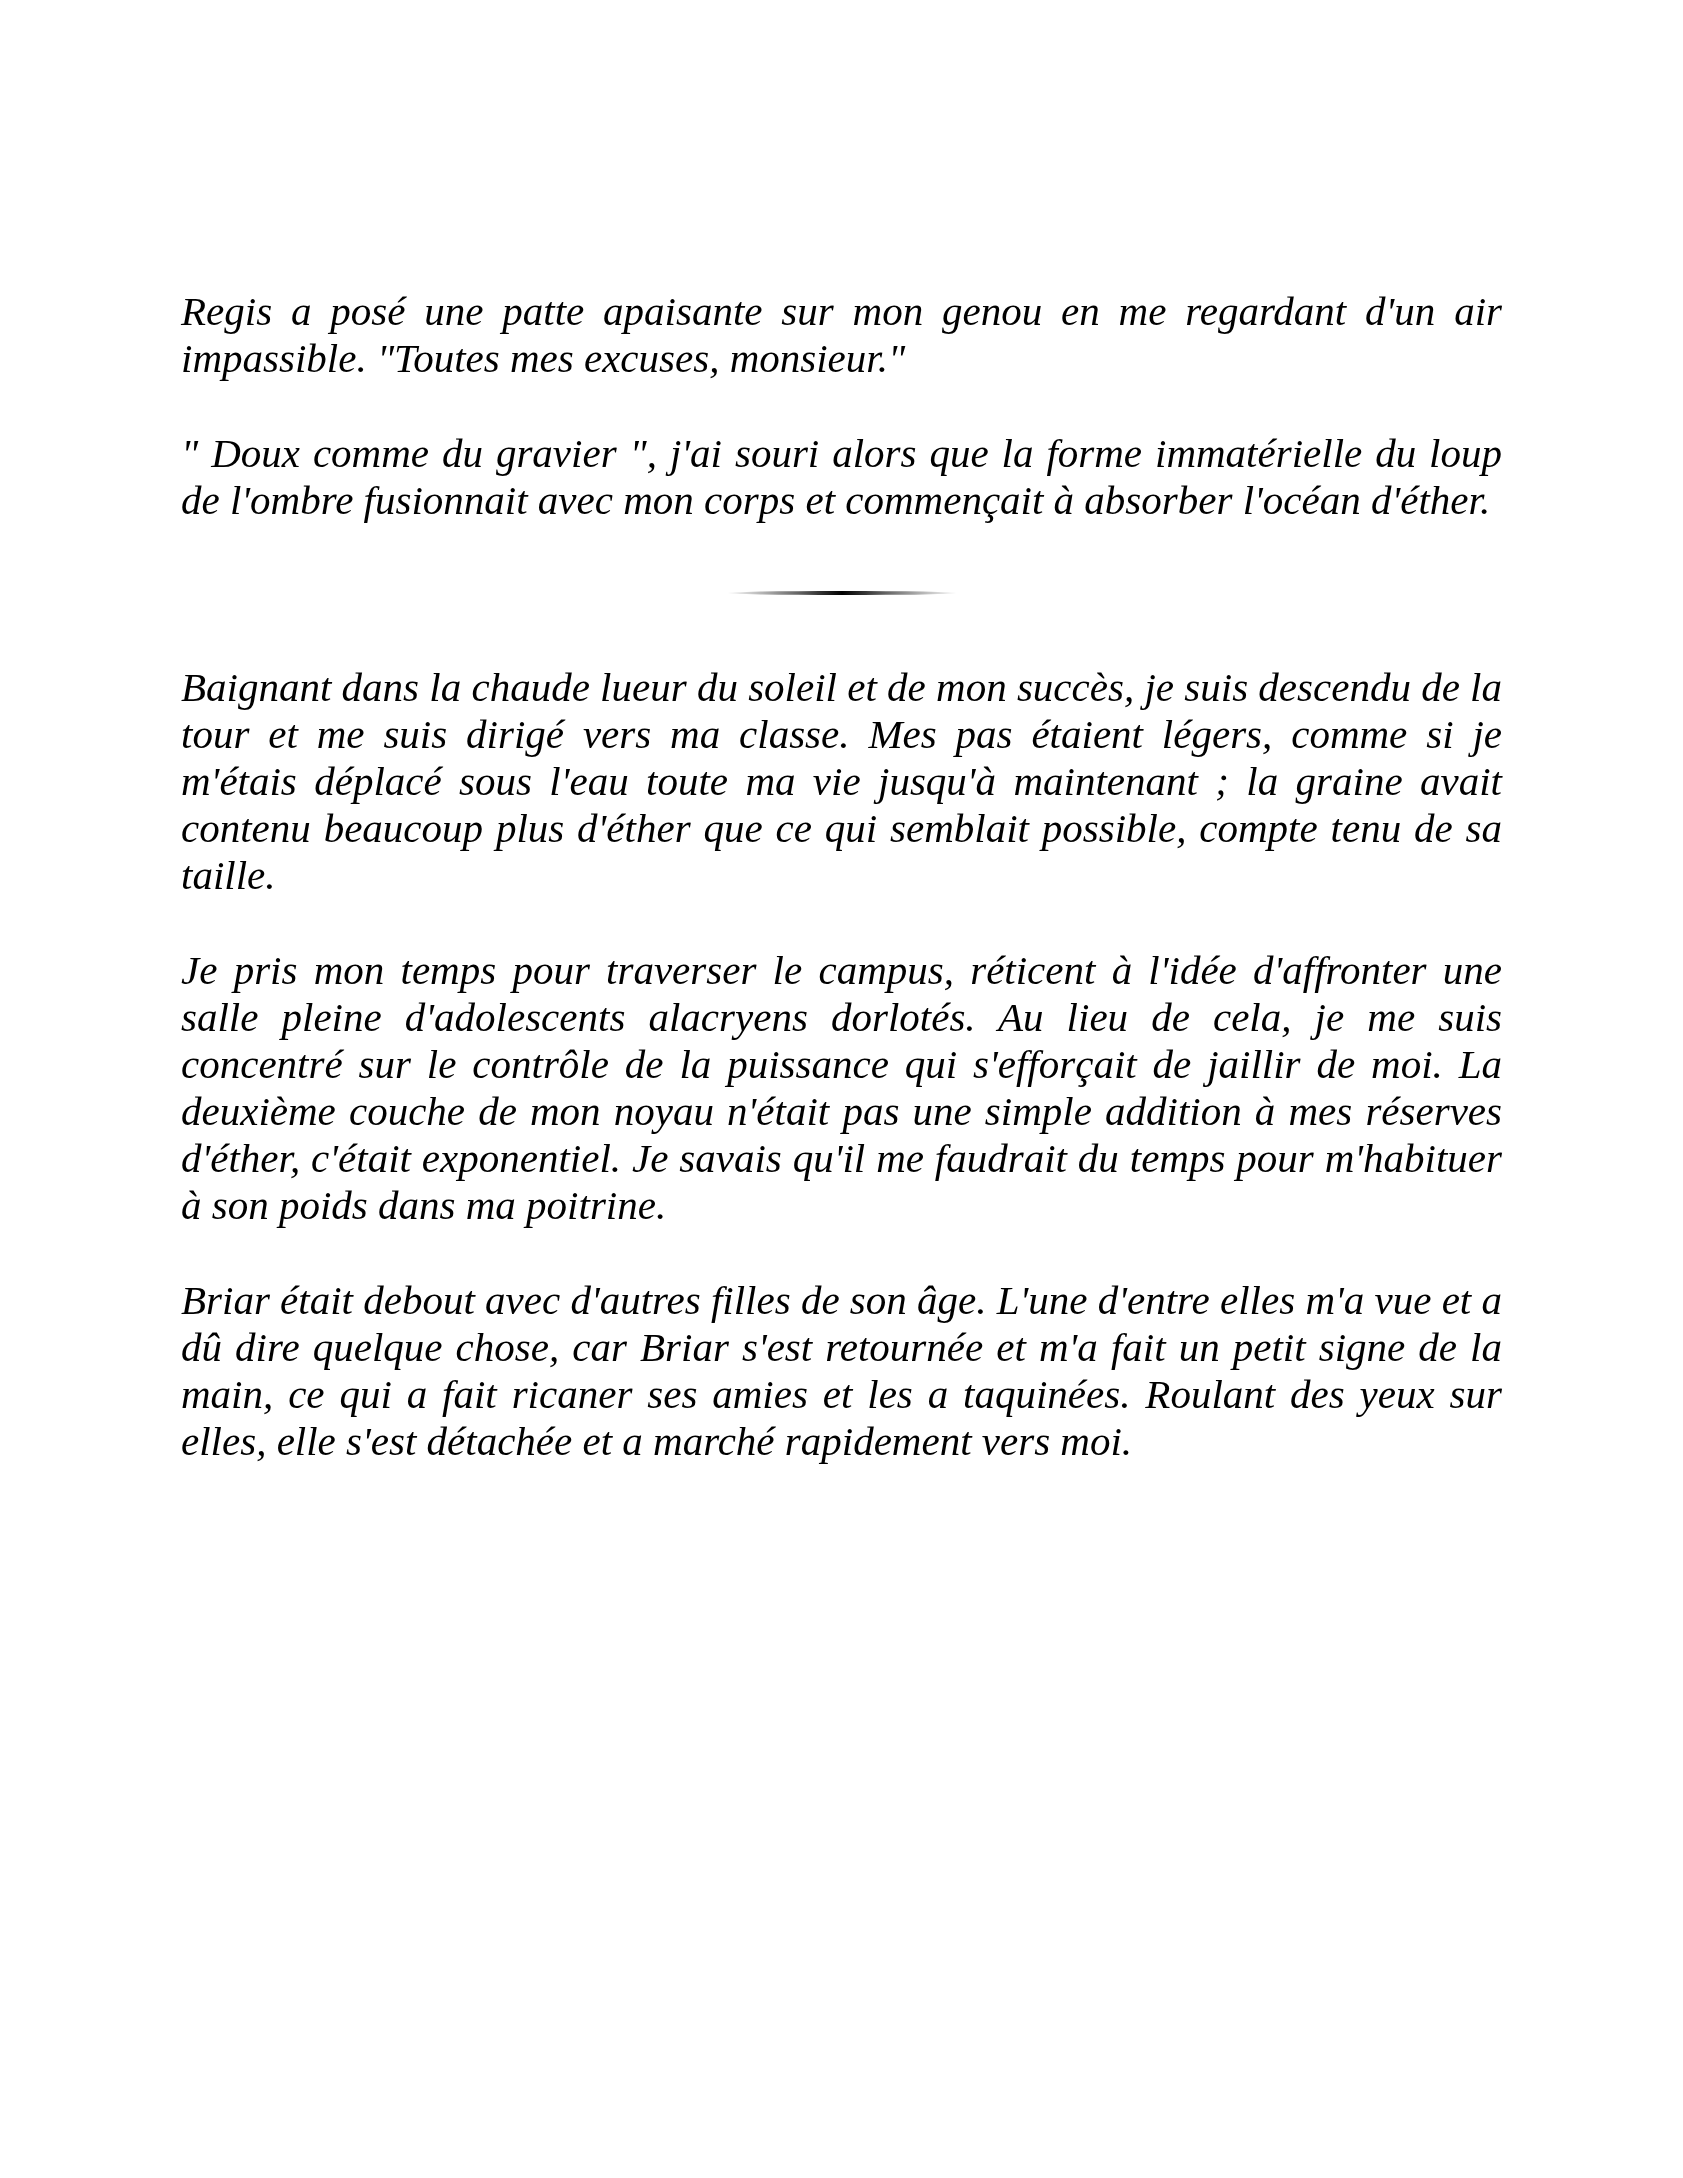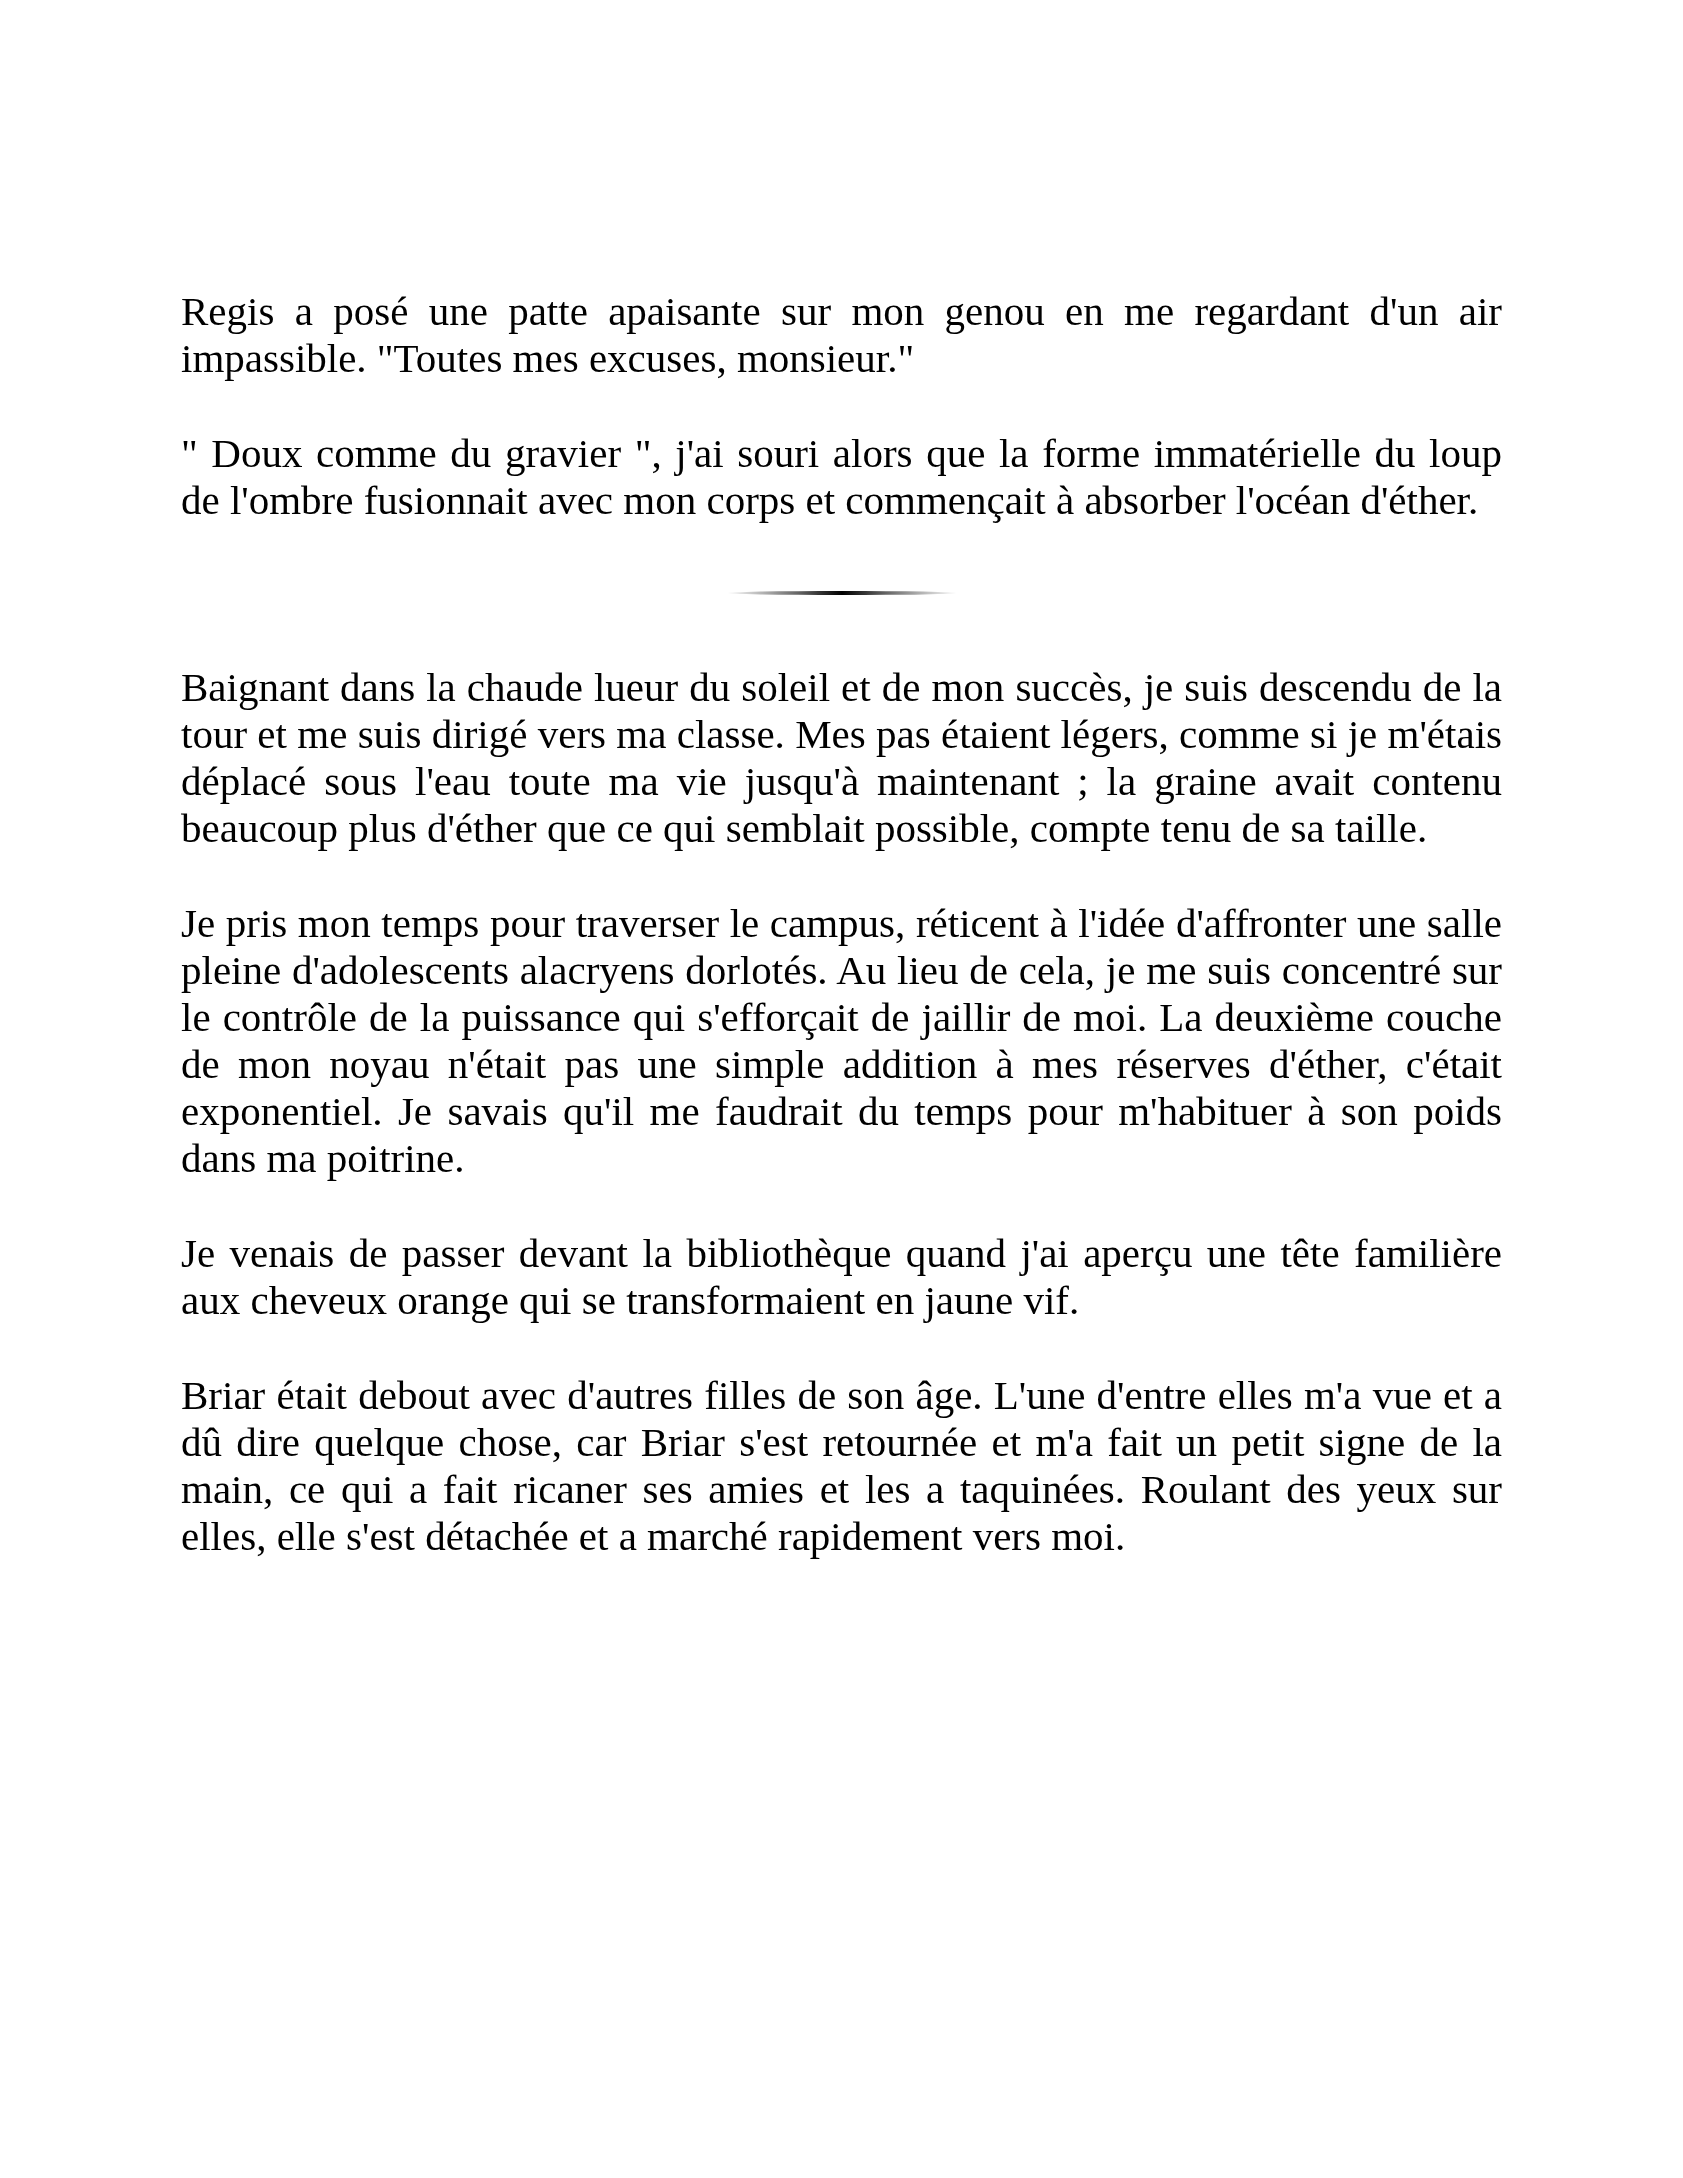--- a/index.html
+++ b/index.html
@@ -21,20 +21,21 @@
     left: 181px;
     width: 1321px;
     padding-top: 288px;
     box-sizing: border-box;
     font-family: "Liberation Serif", "DejaVu Serif", serif;
     font-size: 41px;
     line-height: 47px;
     color: #000000;
     text-align: justify;
     text-justify: inter-word;
+    font-style: italic;
   }
   .text-block p {
     margin: 0 0 48px 0;
     padding: 0;
   }
   .scene-break {
     width: 230px;
     height: 4px;
     margin: 67px auto 69px auto;
     border-radius: 50%;
@@ -51,17 +52,16 @@
 </head>
 <body>
 
 <div class="page">
   <div class="text-block">
     <p>Regis a posé une patte apaisante sur mon genou en me regardant d'un air impassible. "Toutes mes excuses, monsieur."</p>
     <p>" Doux comme du gravier ", j'ai souri alors que la forme immatérielle du loup de l'ombre fusionnait avec mon corps et commençait à absorber l'océan d'éther.</p>
     <div class="scene-break"></div>
     <p>Baignant dans la chaude lueur du soleil et de mon succès, je suis descendu de la tour et me suis dirigé vers ma classe. Mes pas étaient légers, comme si je m'étais déplacé sous l'eau toute ma vie jusqu'à maintenant ; la graine avait contenu beaucoup plus d'éther que ce qui semblait possible, compte tenu de sa taille.</p>
     <p>Je pris mon temps pour traverser le campus, réticent à l'idée d'affronter une salle pleine d'adolescents alacryens dorlotés. Au lieu de cela, je me suis concentré sur le contrôle de la puissance qui s'efforçait de jaillir de moi. La deuxième couche de mon noyau n'était pas une simple addition à mes réserves d'éther, c'était exponentiel. Je savais qu'il me faudrait du temps pour m'habituer à son poids dans ma poitrine.</p>
-    <p>Je venais de passer devant la bibliothèque quand j'ai aperçu une tête familière aux cheveux orange qui se transformaient en jaune vif.</p>
     <p>Briar était debout avec d'autres filles de son âge. L'une d'entre elles m'a vue et a dû dire quelque chose, car Briar s'est retournée et m'a fait un petit signe de la main, ce qui a fait ricaner ses amies et les a taquinées. Roulant des yeux sur elles, elle s'est détachée et a marché rapidement vers moi.</p>
   </div>
 </div>
 
 
 </body></html>

